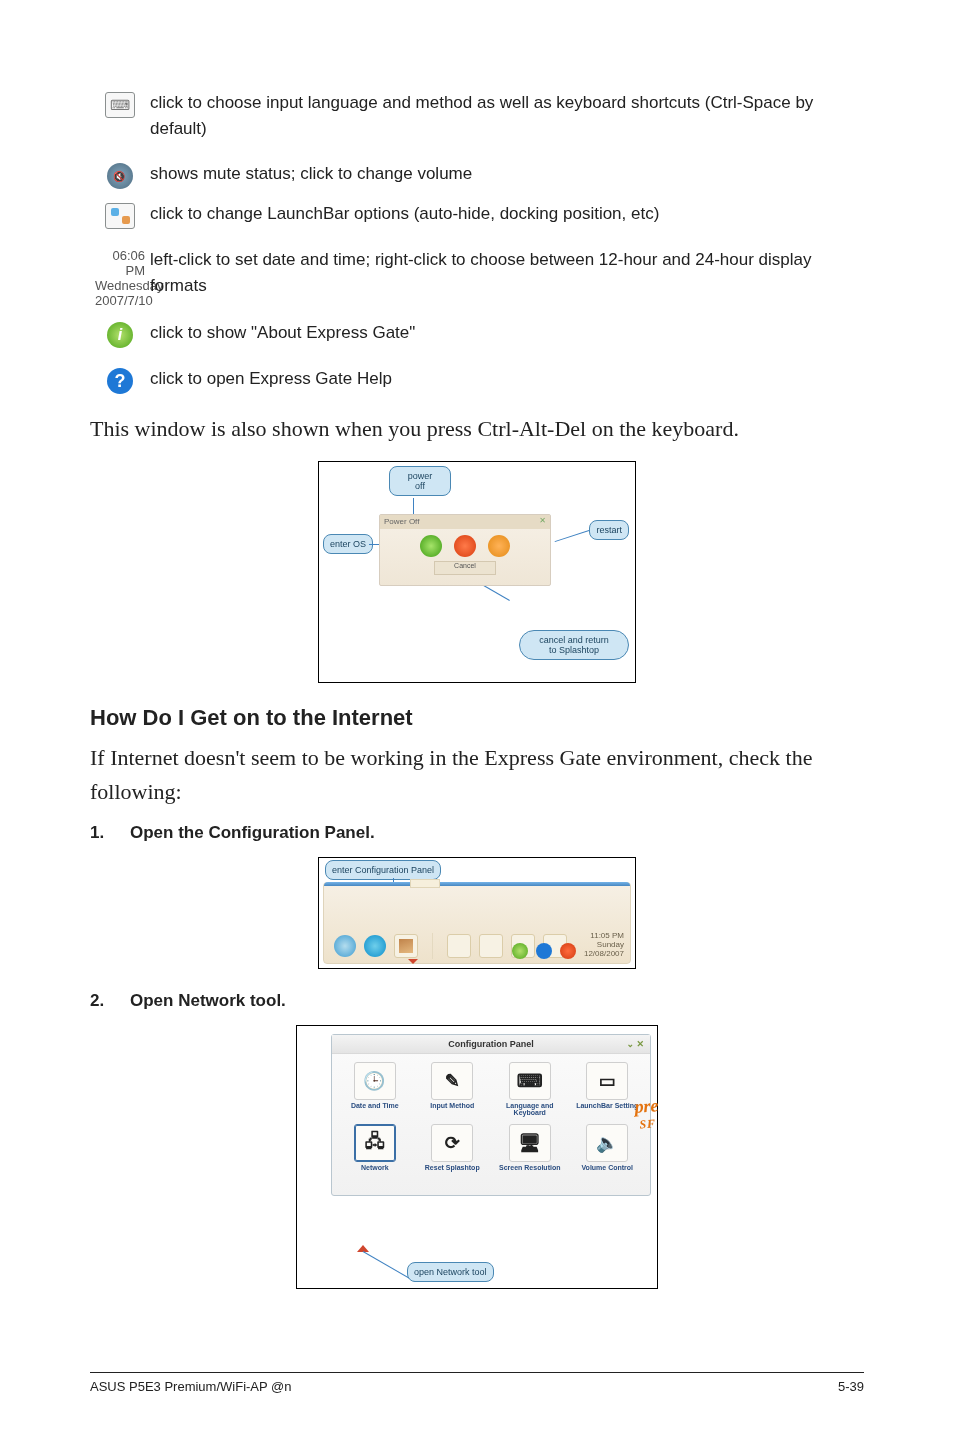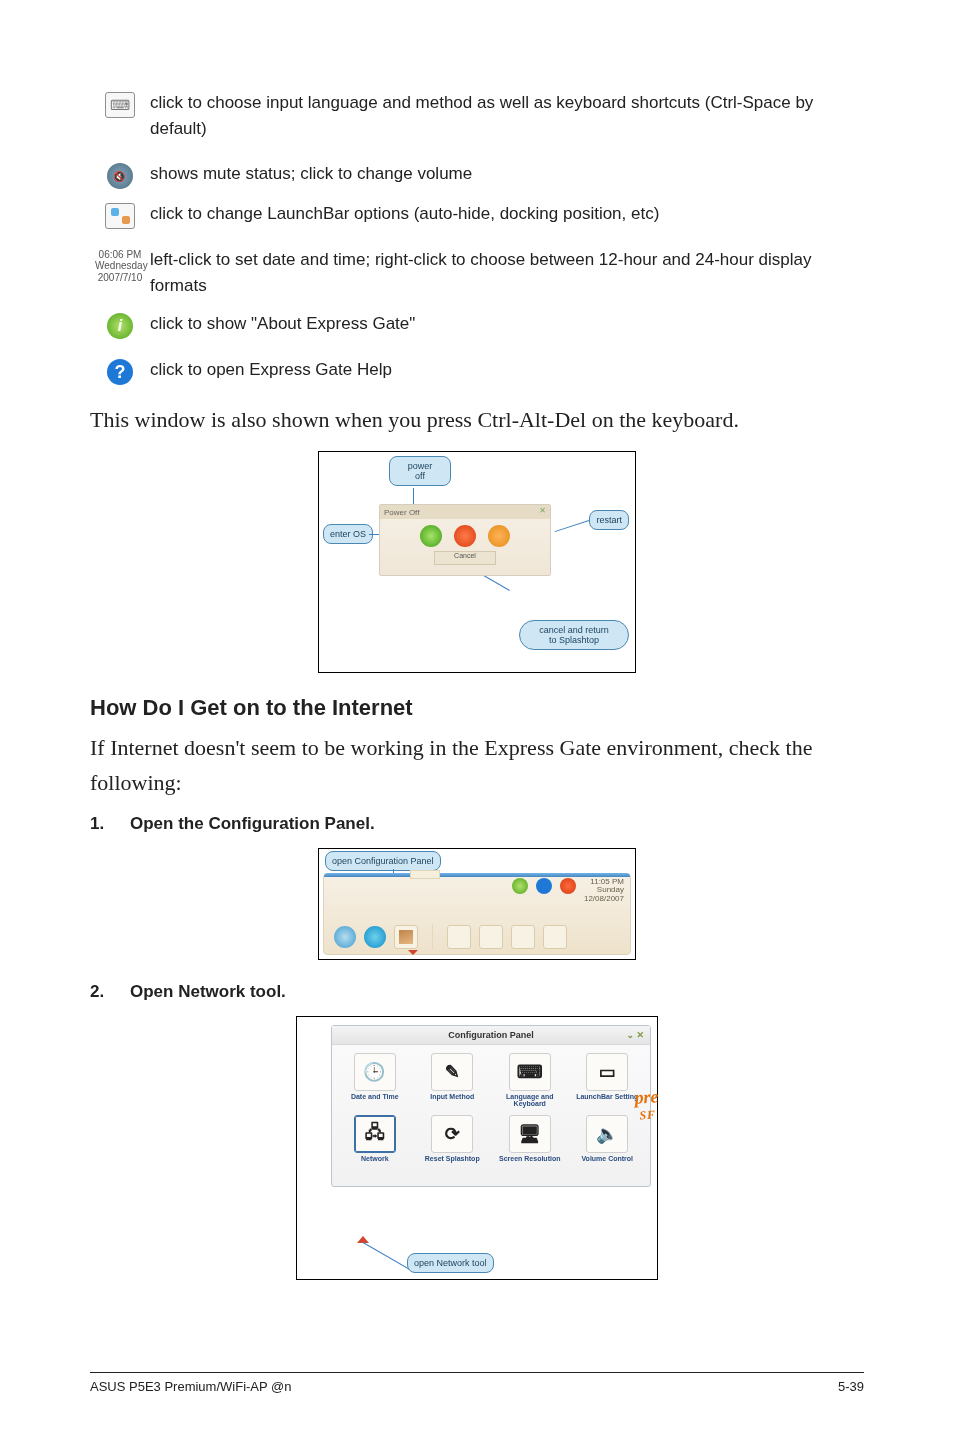--- a/index.html
+++ b/index.html
@@ -61,23 +61,23 @@
   .sq-icon.launch::before,
   .sq-icon.launch::after {
     content: "";
     position: absolute;
     width: 8px; height: 8px;
     border-radius: 2px;
   }
   .sq-icon.launch::before { left: 5px; top: 4px; background:#5bb0e6; }
   .sq-icon.launch::after  { right:4px; bottom: 4px; background:#e69a4e; }
   .date-icon {
-    font-size: 10px;
+    font-size: 13px;
     color: #555;
-    text-align: center;
+    text-align: right;
     line-height: 1.15;
     width: 50px;
   }
   .icon-info    { background: radial-gradient(#b2e06b,#4da51a); position:relative;}
   .icon-info::after{content:"i"; position:absolute; left:0; right:0; top:50%; transform:translateY(-50%); text-align:center; color:#fff; font-weight:bold; font-style:italic;}
   .icon-help    { background:#1e78d6; position:relative;}
   .icon-help::after{content:"?"; position:absolute; left:0; right:0; top:50%; transform:translateY(-50%); text-align:center; color:#fff; font-weight:bold; font-size:18px;}
   .icon-power   { background:radial-gradient(#ff6a3c,#d13a10); position:relative;}
   .icon-power::after{content:"⏻"; position:absolute; left:0; right:0; top:50%; transform:translateY(-50%); text-align:center; color:#fff; font-size:15px;}
   .icon-mute    { background: radial-gradient(#85a6bd,#4b6b80); position:relative;}
@@ -184,21 +184,21 @@
   .taskbar .ic { width:22px; height:22px; border-radius:50%; }
   .taskbar .ic.globe{ background:radial-gradient(#b4ddee,#3d9bd0);}
   .taskbar .ic.skype{ background:radial-gradient(#6fcfeb,#0d8ecb);}
   .taskbar .sq { width:22px; height:22px; border:1px solid #dbcda9; background:#f7f2e4; border-radius:3px;}
   .taskbar .sq.photo{ position:relative;}
   .taskbar .sq.photo::after{content:""; position:absolute; inset:4px; background:linear-gradient(160deg,#c0834a,#e5b980);}
   .taskbar .sep {
     width: 1px; height: 26px; background:#e4d9c0; margin: 0 6px;
   }
   .taskbar .right {
-    position:absolute; right:6px; top:4px; bottom:4px; display:flex; gap:8px; align-items:flex-start;
+    position:absolute; right:6px; top:4px; bottom:4px; display:flex; gap:8px; align-items:flex-end;
   }
   .taskbar .mini {
     width:16px; height:16px; border-radius:50%;
   }
   .taskbar .mini.i{background:radial-gradient(#b2e06b,#4da51a);}
   .taskbar .mini.q{background:#1e78d6;}
   .taskbar .mini.p{background:radial-gradient(#ff6a3c,#d13a10);}
   .taskbar .clock {
     font-size:8px; color:#6a604b; text-align:right; line-height:1.1;
   }
@@ -374,21 +374,21 @@
 
   <div class="body-text">If Internet doesn't seem to be working in the Express Gate environment, check the following:</div>
 
   <div class="step">
     <div class="num">1.</div>
     <div>Open the Configuration Panel.</div>
   </div>
 
   <div class="figure">
     <div class="fig-box fig2">
-      <div class="callout" style="left:6px; top:2px;">open Configuration Panel</div>
+      <div class="callout" style="left:6px; top:2px;">enter Configuration Panel</div>
       <div class="line" style="left:74px; top:20px; width:1px; height:10px;"></div>
       <div class="taskbar">
         <div class="drag-strip"></div>
         <div class="tooltip-tag"></div>
         <div class="icons">
           <span class="ic globe"></span>
           <span class="ic skype"></span>
           <span class="sq photo"></span>
           <span class="sep"></span>
           <span class="sq"></span>

